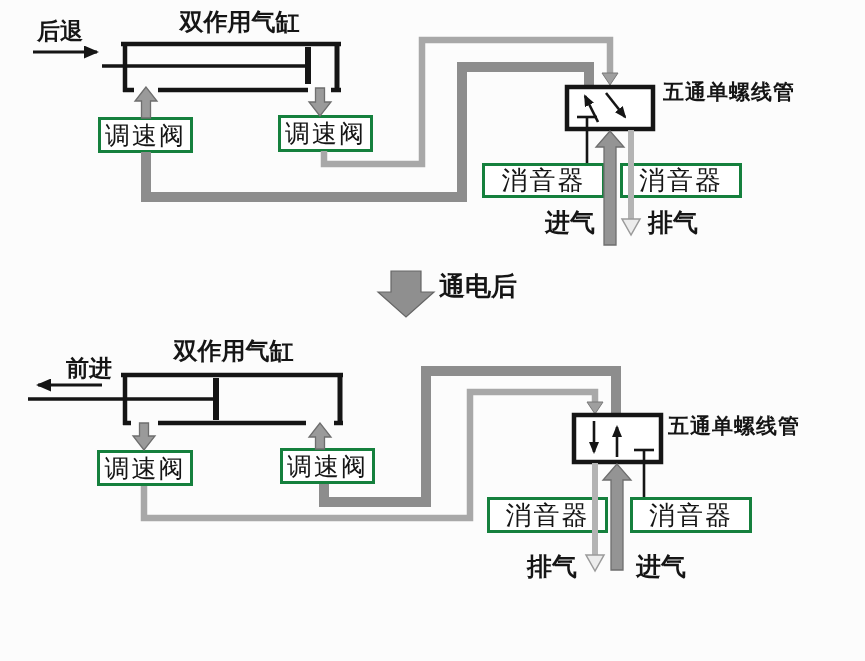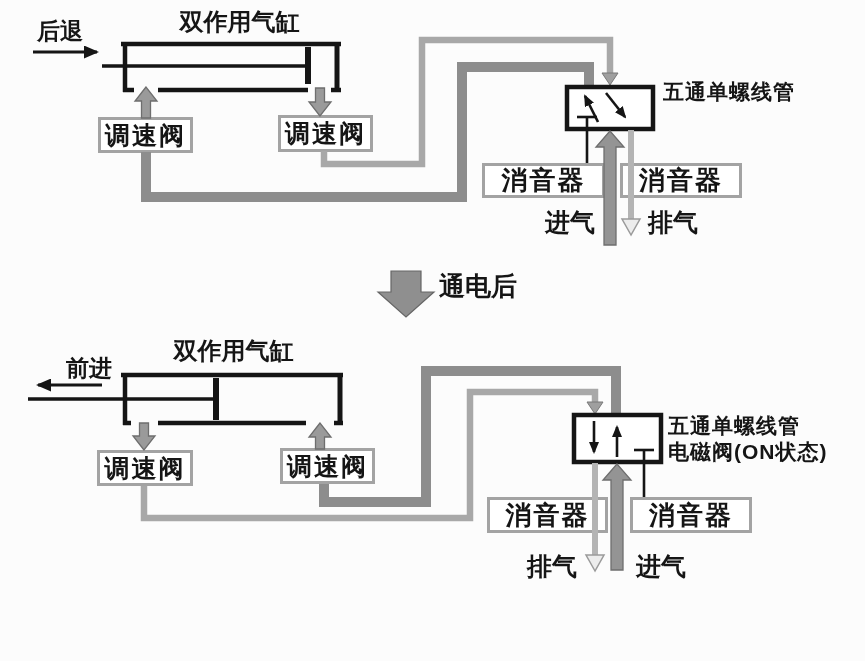--- a/index.html
+++ b/index.html
@@ -3,23 +3,23 @@
 <meta charset="utf-8">
 <style>
   html,body{margin:0;padding:0;background:#e9e9e9;}
   #stage{
     position:relative;width:865px;height:661px;background:#fcfcfc;
     font-family:"Liberation Sans","DejaVu Sans",sans-serif;color:#151515;
     overflow:hidden;
   }
   .lbl{position:absolute;font-weight:bold;color:#151515;white-space:nowrap;line-height:1.1;}
   .bx{
-    position:absolute;border:3px solid #a3a3a3;background:#ffffff;
+    position:absolute;border:3px solid #15803d;background:#ffffff;
     display:flex;align-items:center;justify-content:center;
-    font-weight:bold;color:#151515;box-sizing:border-box;letter-spacing:2px;
+    font-weight:normal;color:#151515;box-sizing:border-box;letter-spacing:2px;
   }
   .f25{font-size:25px;}
   .f24{font-size:24px;}
   .f23{font-size:23px;}
   .f26{font-size:26px;}
   .valve-lbl{position:absolute;font-weight:bold;font-size:21px;line-height:26px;letter-spacing:1px;}
   #caption{
     position:absolute;left:0;top:599px;width:865px;text-align:center;
     font-size:28px;font-weight:bold;letter-spacing:6px;color:#111;
   }
@@ -61,21 +61,20 @@
 
   <div class="bx f25" style="left:97px;top:450px;width:96px;height:36px;">
     <span>调速阀</span>
   </div>
   <div class="bx f25" style="left:280px;top:448px;width:95px;height:36px;">
     <span>调速阀</span>
   </div>
 
   <div class="valve-lbl" style="left:668px;top:413px;">
     <div>五通单螺线管</div>
-    <div>电磁阀(ON状态)</div>
   </div>
 
   <div class="bx f26" style="left:487px;top:497px;width:121px;height:36px;">
     <span>消音器</span>
   </div>
   <div class="bx f26" style="left:630px;top:497px;width:122px;height:36px;">
     <span>消音器</span>
   </div>
 
   <div class="lbl f25" style="left:527px;top:553px;">排气</div>

